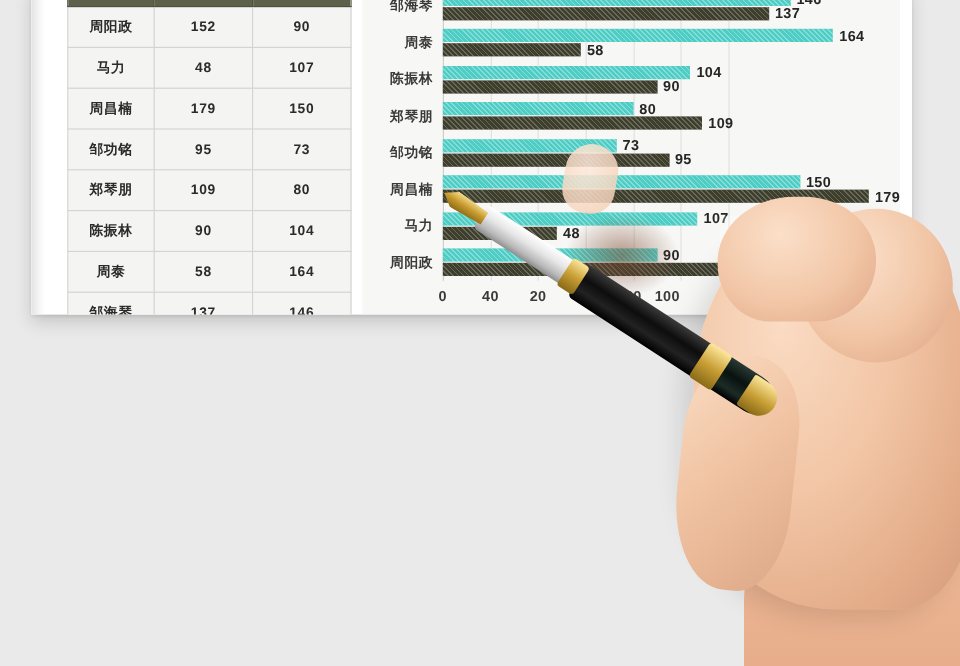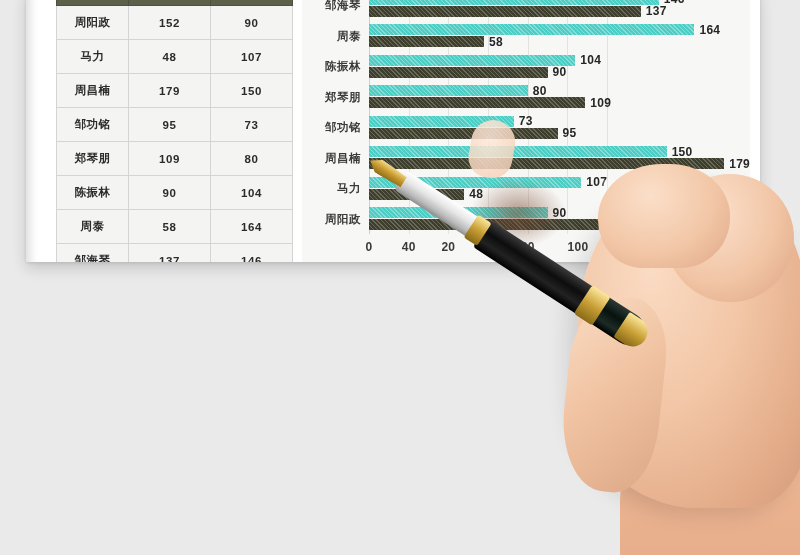--- a/index.html
+++ b/index.html
@@ -450,21 +450,21 @@
             <div class="cat" style="top: 167.75px;">周昌楠</div>
             <div class="cat" style="top: 198.25px;">马力</div>
             <div class="cat" style="top: 228.75px;">周阳政</div>
           </div>
         <div id="xaxis">
             <div class="tick" style="left: 0px;">0</div>
             <div class="tick" style="left: 39.6842px;">40</div>
             <div class="tick" style="left: 79.3684px;">20</div>
             <div class="tick" style="left: 119.053px;">60</div>
             <div class="tick" style="left: 158.737px;">80</div>
-            <div class="tick" style="left: 209px;">100</div>
+            <div class="tick" style="left: 187px;">100</div>
             <div class="tick" style="left: 238.105px;">120</div>
           </div>
       </div>
 
     </div>
   </div>
 
   <div id="glare"></div>
 
   <div id="hand-layer">

